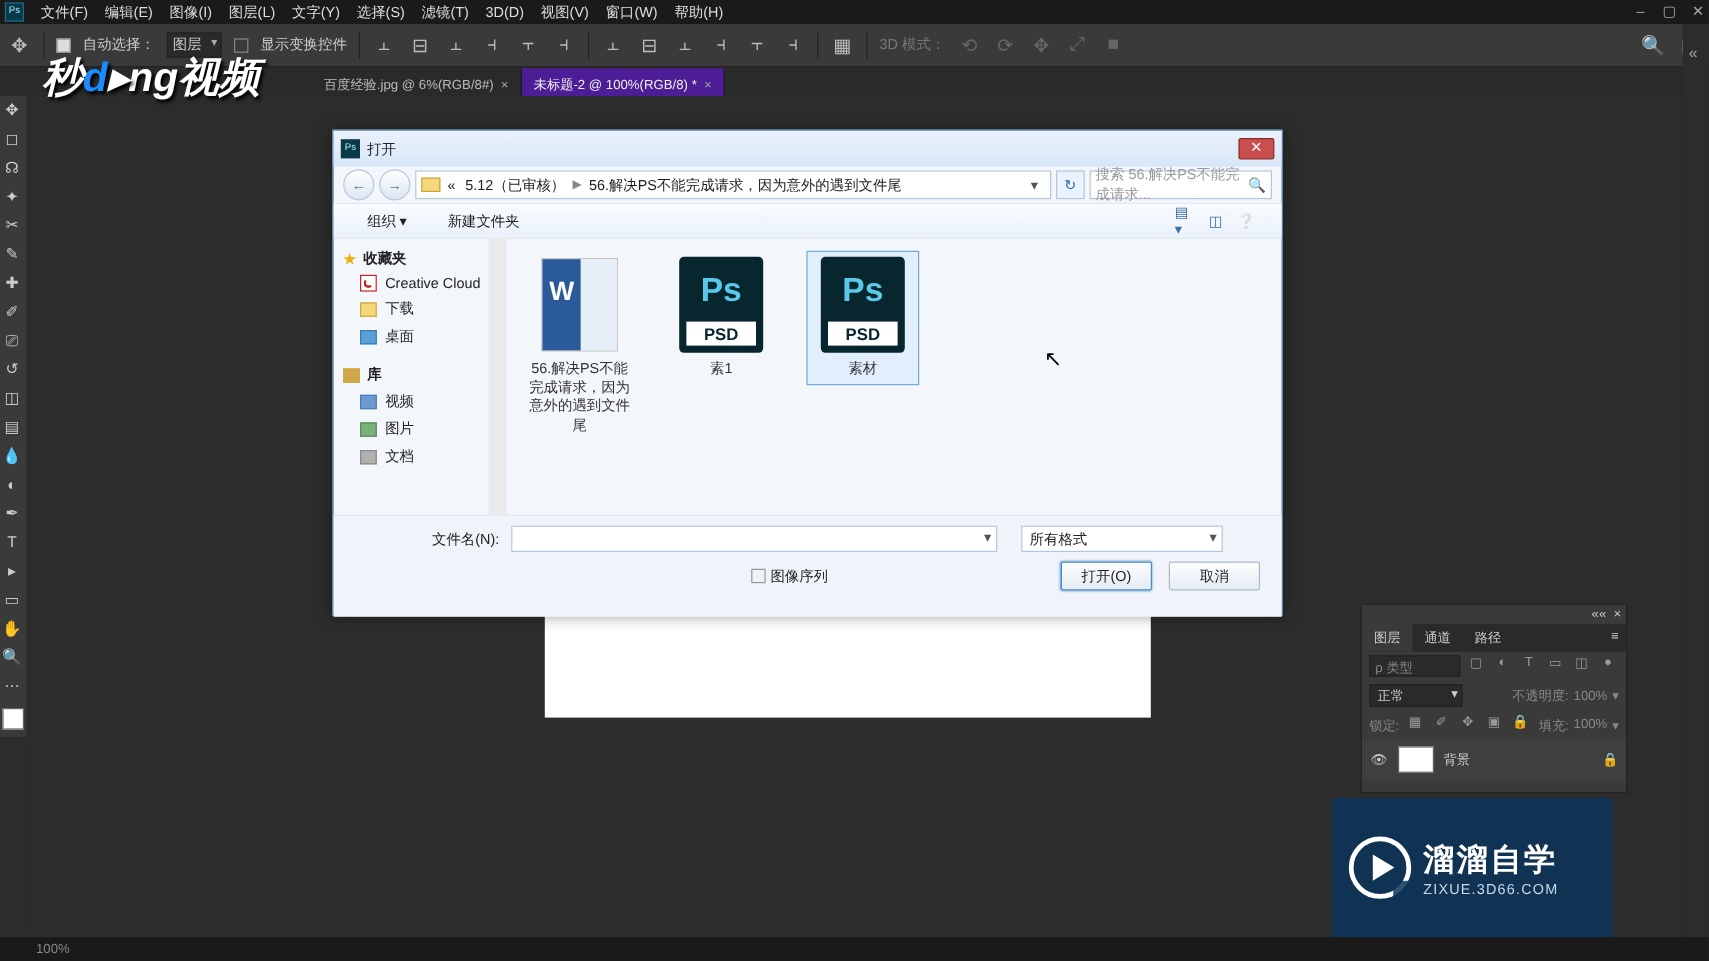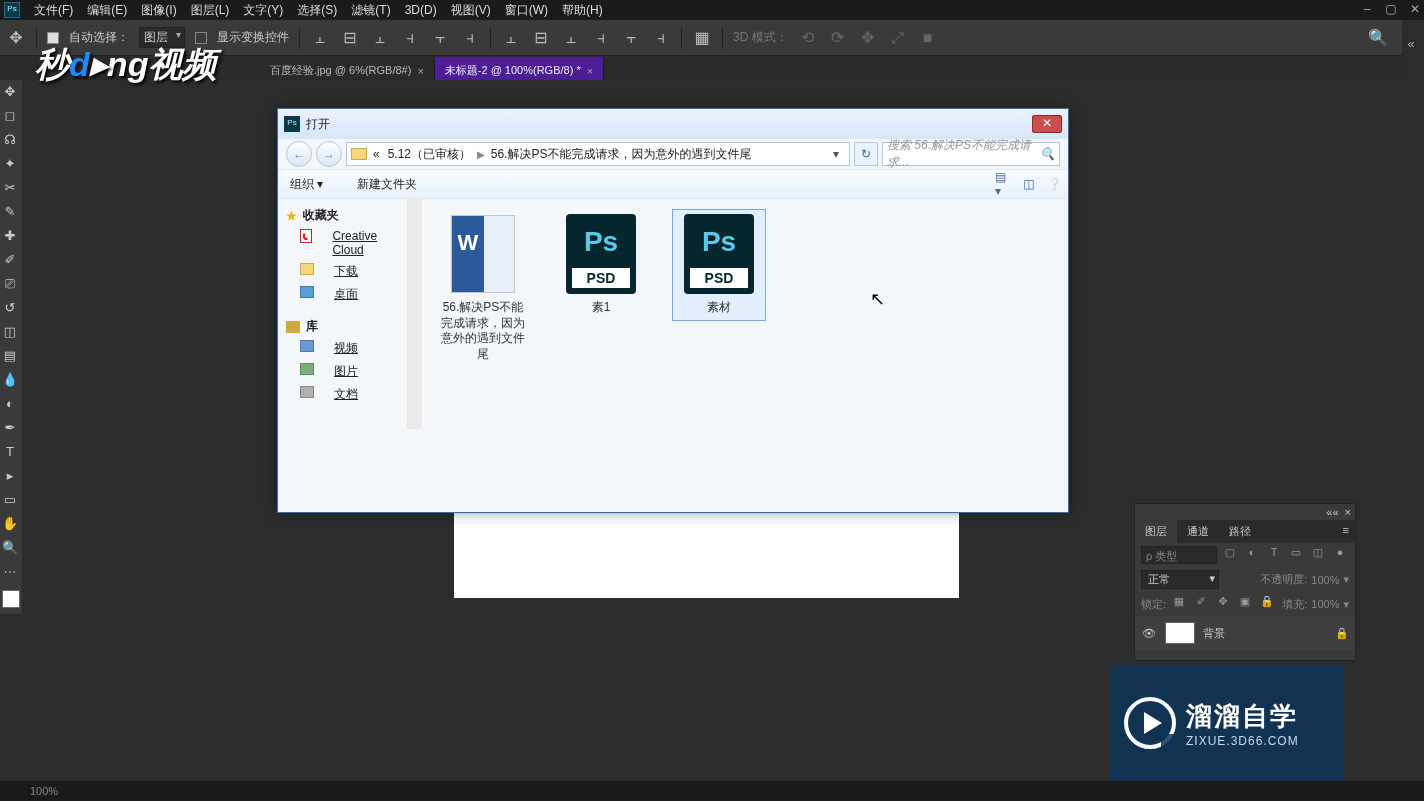--- a/index.html
+++ b/index.html
@@ -75,30 +75,30 @@
 .dlg-title .ps { width: 16px; height: 16px; background: #0a3a4a; color: #aee; font-size: 8px; text-align: center; line-height: 14px; }
 .dlg-close { margin-left: auto; width: 30px; height: 18px; background: #c94f4f; border: 1px solid #8a2a2a; color: #fff; text-align: center; line-height: 14px; font-size: 12px; border-radius: 2px; }
 .dlg-nav { height: 30px; display: flex; align-items: center; padding: 4px 8px; gap: 4px; }
 .navbtn { width: 26px; height: 26px; border: 1px solid #b5c5da; border-radius: 50%; background: linear-gradient(#fefefe,#dbe6f2); text-align: center; line-height: 24px; color: #778; }
 .pathbar { flex: 1; height: 24px; border: 1px solid #b5c5da; background: #fff; display: flex; align-items: center; padding: 0 4px; gap: 4px; }
 .pathbar .folder-ico { width: 16px; height: 12px; background: #f6d77a; border: 1px solid #caa93d; }
 .pathbar .seg { padding: 0 2px; }
 .pathbar .chev { color: #888; font-size: 10px; }
 .path-dd { width: 18px; text-align: center; color: #555; }
 .refresh { width: 24px; height: 24px; border: 1px solid #b5c5da; background: #eaf2fb; text-align: center; color: #2a6aa8; line-height: 22px; }
-.searchbox { width: 178px; height: 24px; border: 1px solid #b5c5da; background: #fff; display: flex; align-items: center; padding: 0 4px; color: #999; font-style: italic; }
+.searchbox { width: 152px; height: 24px; border: 1px solid #b5c5da; background: #fff; display: flex; align-items: center; padding: 0 4px; color: #999; }
 .searchbox .mag { margin-left: auto; color: #3a6ea5; }
-.dlg-toolbar { height: 30px; border-top: 1px solid #e1e8f2; border-bottom: 1px solid #e1e8f2; background: linear-gradient(#f8fbff,#eaf1fb); display: flex; align-items: center; padding: 0 4px; gap: 18px; }
+.dlg-toolbar { height: 30px; border-top: 1px solid #e1e8f2; border-bottom: 1px solid #e1e8f2; background: linear-gradient(#f8fbff,#eaf1fb); display: flex; align-items: center; padding: 0 20px; gap: 18px; }
 .dlg-toolbar .right { margin-left: auto; display: flex; gap: 8px; }
 .tb-btn { padding: 2px 8px; display: inline-flex; gap: 3px; align-items: center; }
 .tb-ico { width: 18px; height: 18px; display: inline-flex; align-items: center; justify-content: center; color: #3a6ea5; border: 1px solid transparent; }
 .dlg-body { display: flex; height: 230px; }
 .sidebar { width: 130px; border-right: 1px solid #e1e8f2; padding: 6px 0; overflow: hidden; }
 .sb-group { padding: 2px 8px; font-weight: bold; display: flex; align-items: center; gap: 6px; }
-.sb-item { padding: 3px 6px 3px 22px; display: flex; gap: 20px; text-decoration: underline; }
+.sb-item { padding: 3px 6px 3px 22px; display: flex; align-items: center; gap: 7px; }
 .sb-ico { width: 14px; height: 12px; display: inline-block; }
 .sb-star { color: #e8b40c; }
 .sb-cc { width: 14px; height: 14px; background: #fff; border: 1px solid #c52222; position: relative; }
 .sb-cc::after { content: ""; position: absolute; inset: 2px; border: 2px solid #c52222; border-radius: 50%; border-top-color: transparent; border-right-color: transparent; }
 .sb-folder { background: #f6d77a; border: 1px solid #caa93d; }
 .sb-desk { background: #5aa0d8; border: 1px solid #3a7ab0; }
 .sb-clock { border: 1px solid #6a9a5a; border-radius: 50%; width: 12px; height: 12px; }
 .sb-vid { background: #6a9ad0; border: 1px solid #4a7ab0; }
 .sb-img { background: #7ab07a; border: 1px solid #5a8a5a; }
 .sb-doc { background: #b0b0b0; border: 1px solid #888; }
@@ -393,13 +393,28 @@
             <div class="psd-thumb">
               <div class="ps-txt">Ps</div>
               <div class="psd-txt">PSD</div>
             </div>
           </div>
         <div class="fi-label">素材</div>
       </div>
       <div class="cursor">↖</div>
     </div>
   </div>
+  <div class="dlg-footer">
+    <div class="frow">
+      <span class="lbl">文件名(N):</span>
+      <div class="combo fn"></div>
+      <div class="combo ft">所有格式</div>
+    </div>
+    <div class="frow btns">
+      <div class="chkrow" style="margin-right:auto;margin-left:330px">
+        <span class="wchk"></span>
+        <span>图像序列</span>
+      </div>
+      <div class="dlg-btn primary">打开(O)</div>
+      <div class="dlg-btn">取消</div>
+    </div>
+  </div>
 </div>
 
 </body></html>

